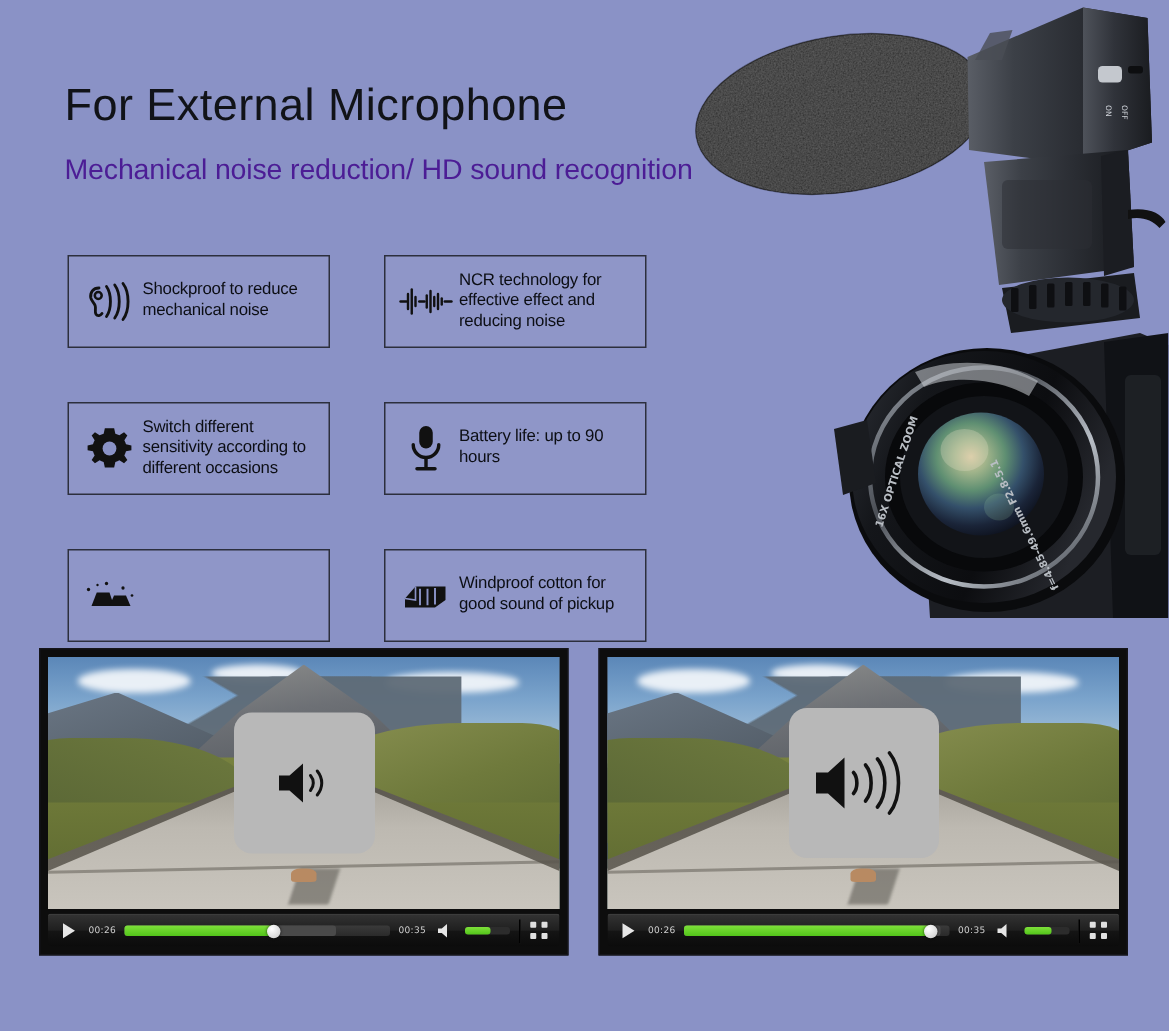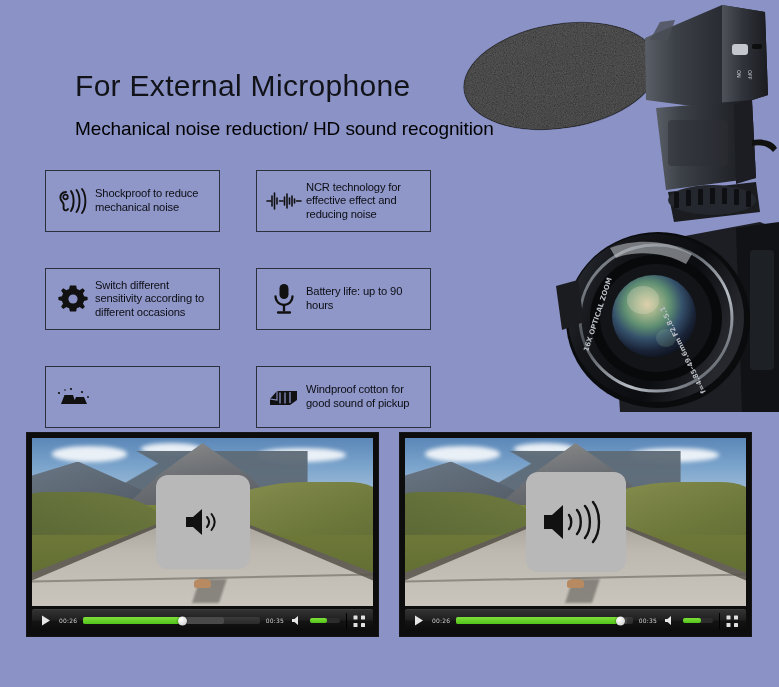--- a/index.html
+++ b/index.html
@@ -5,34 +5,34 @@
   * { margin:0; padding:0; box-sizing:border-box; }
   html,body { width:779px; height:687px; }
   body {
     background:#8a92c6;
     font-family:"Liberation Sans", sans-serif;
     overflow:hidden;
     position:relative;
   }
 
   
-  .heading-block { position:absolute; left:43px; top:70px; z-index:30;margin-left:32px; }
+  .heading-block { position:absolute; left:43px; top:55px; z-index:30; }
   .main-title {
     font-size:30px;
     font-weight:400;
     color:#111318;
     letter-spacing:0.3px;
     line-height:1.05;
     white-space:nowrap;
   }
   .sub-title {
     margin-top:16px;
     font-size:19px;
     font-weight:400;
-    color:#000000;
+    color:#4c1d95;
     letter-spacing:-0.1px;
     white-space:nowrap;
   }
 
   
   .feature-grid {
     position:absolute;
     left:45px; top:170px;
     width:380px;
     display:grid;

